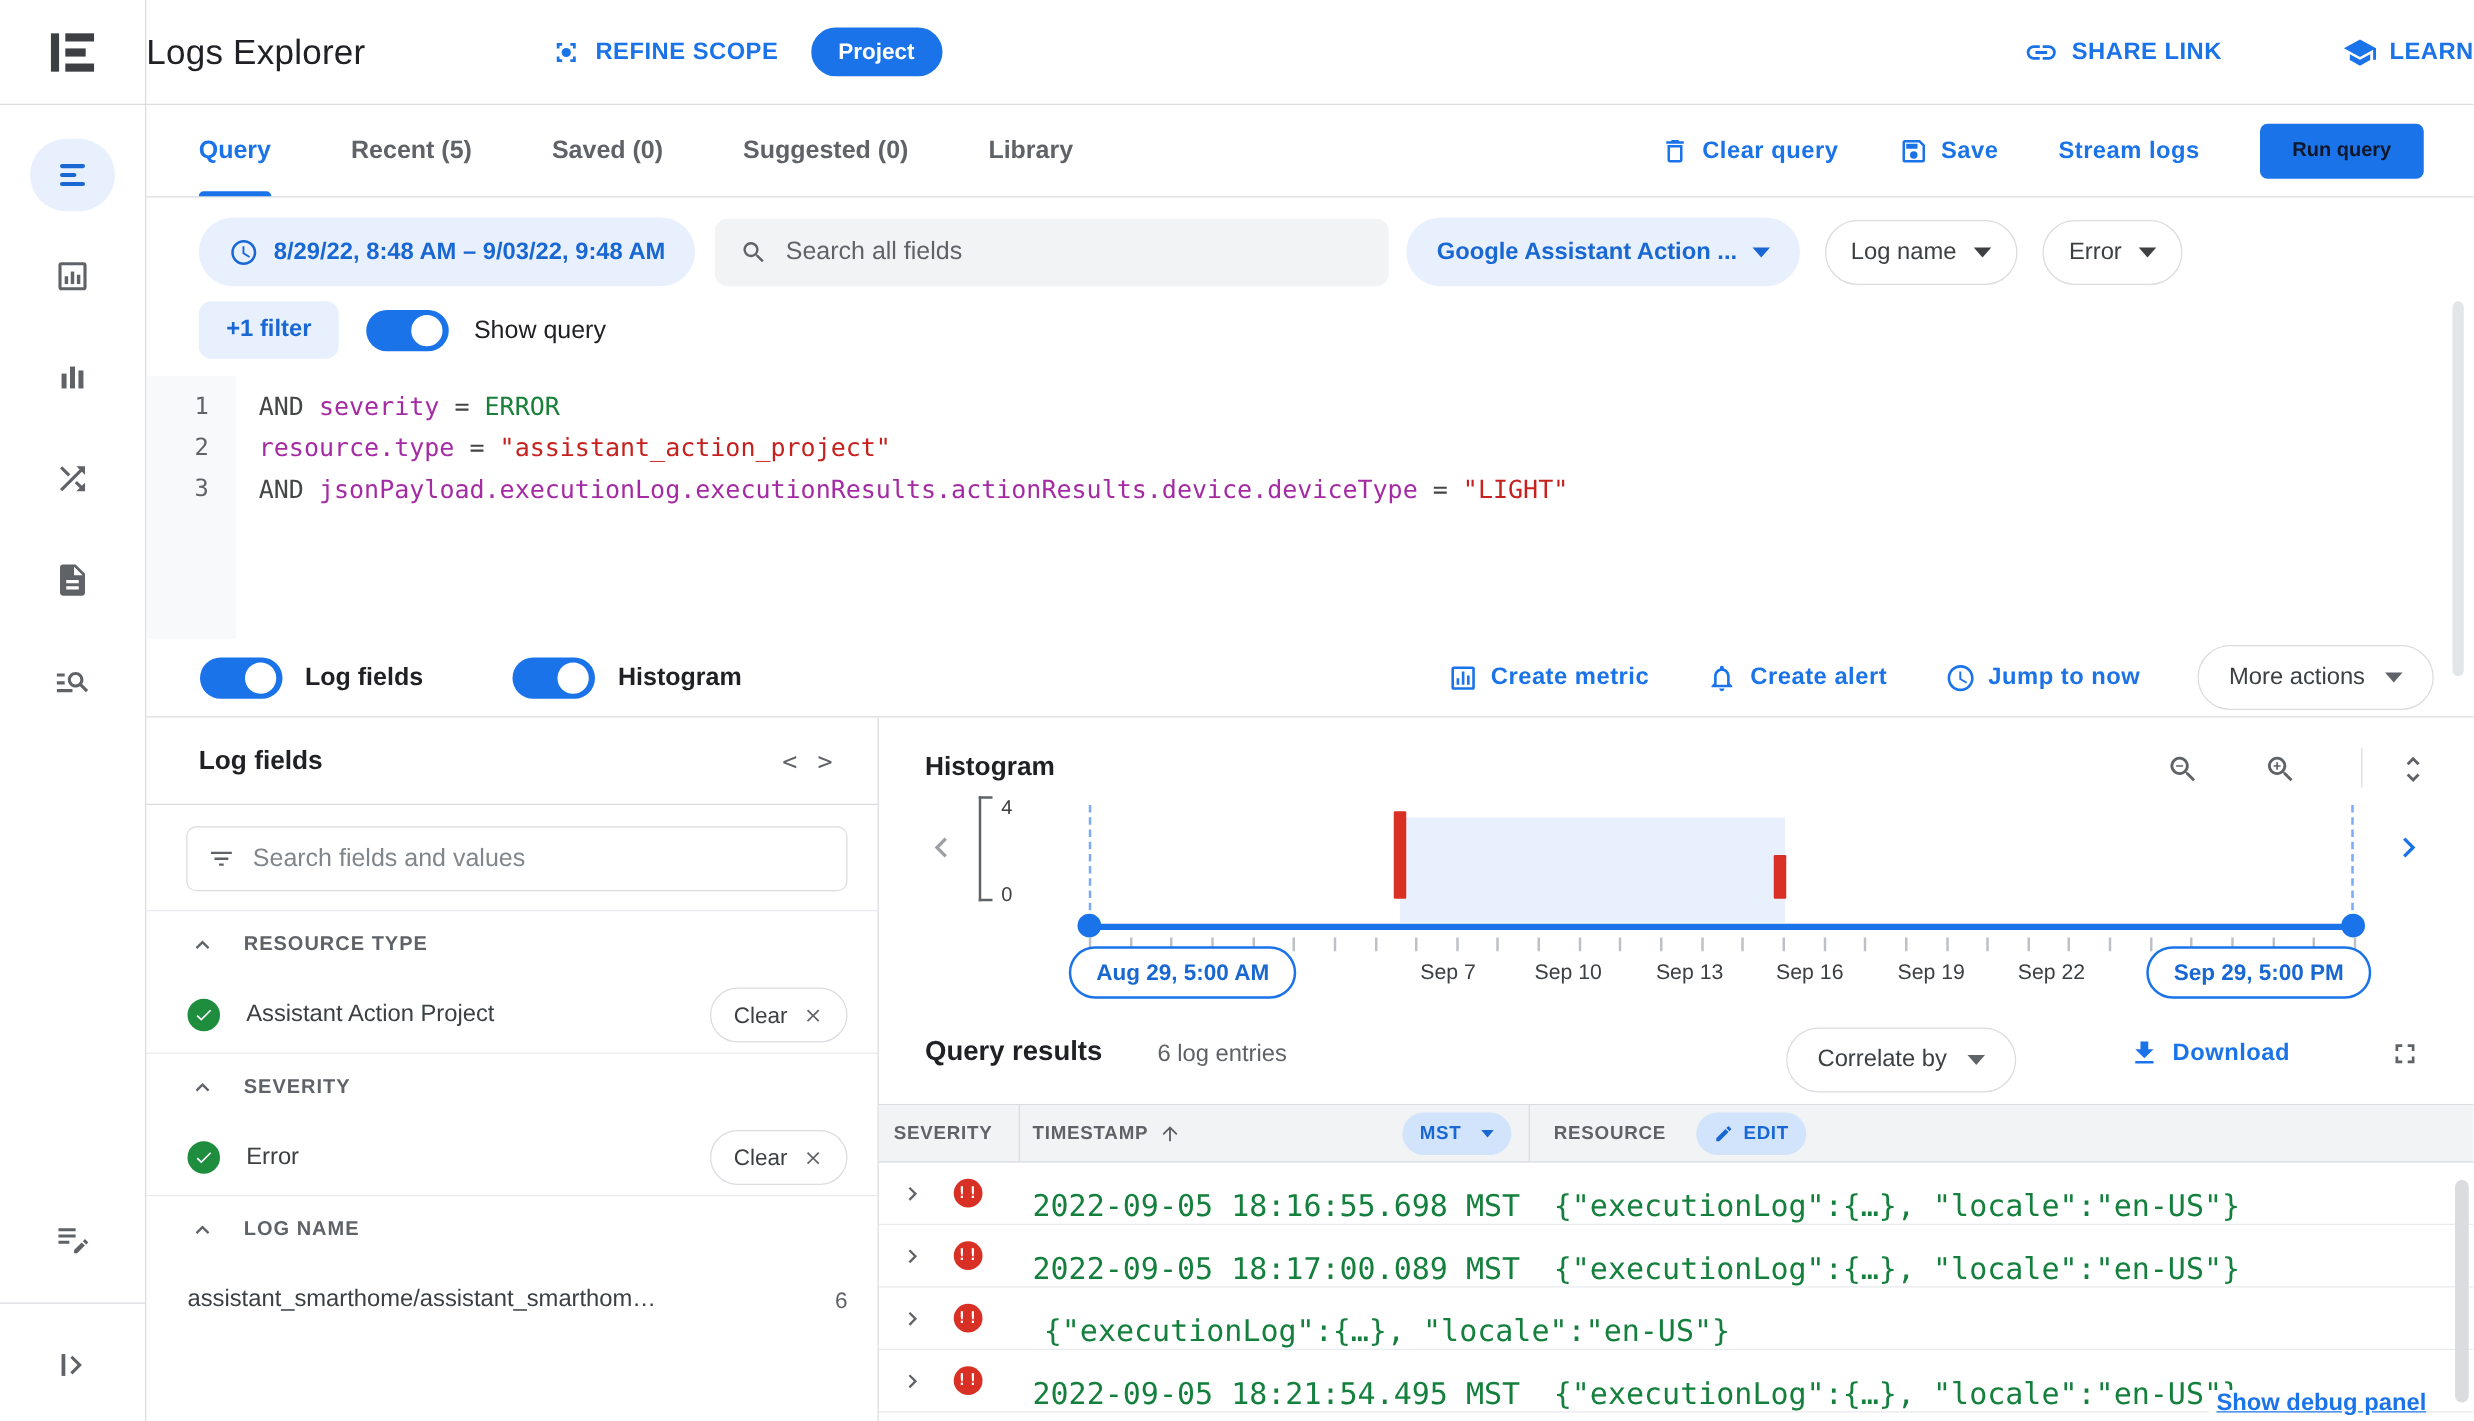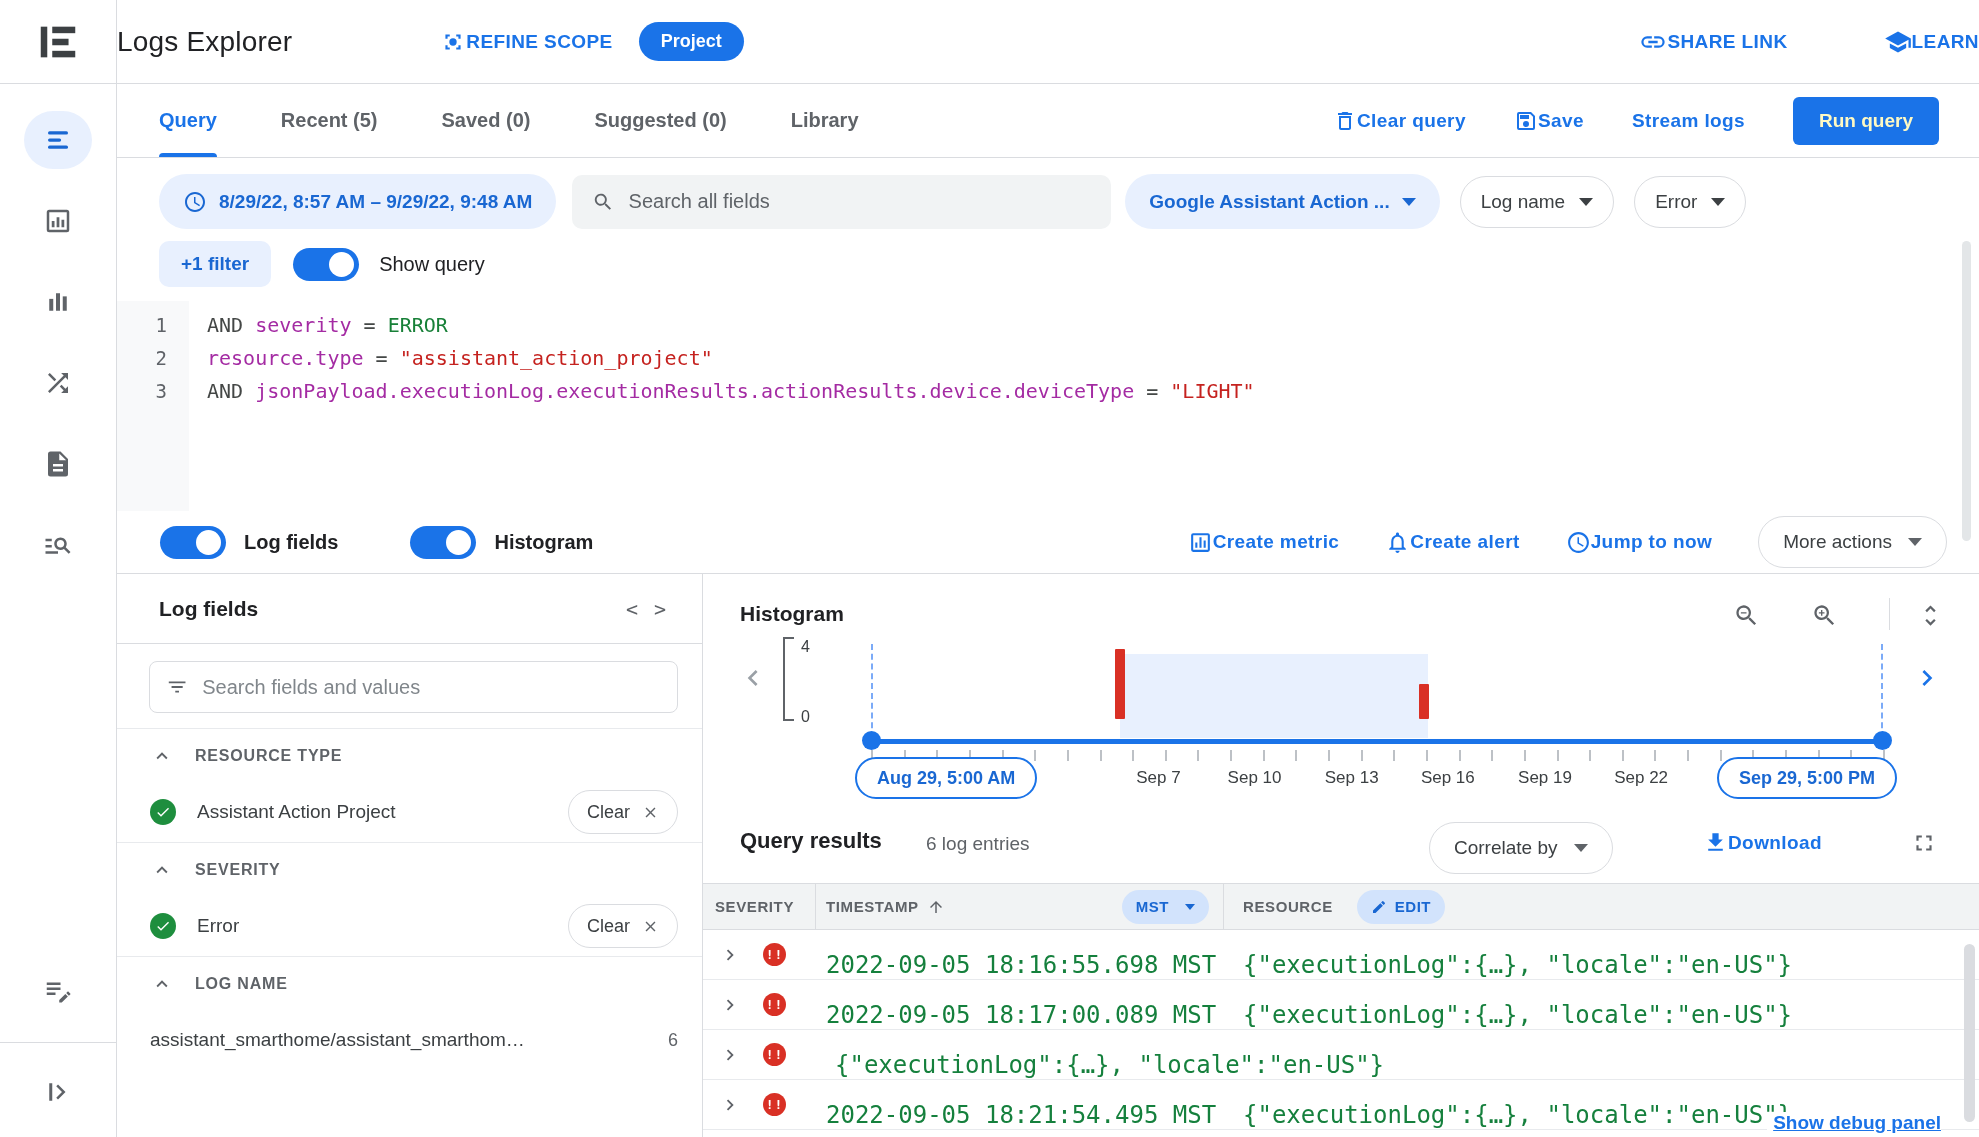--- a/index.html
+++ b/index.html
@@ -6,21 +6,21 @@
   html,body { width:1979px; height:1137px; overflow:hidden; background:#fff;
     font-family:"Liberation Sans", sans-serif; color:#202124; }
   .app { position:relative; width:1979px; height:1137px; display:grid;
     grid-template-columns:117px 1862px; grid-template-rows:84px 1053px; background:#fff; }
 
   
   .logo-cell { border-right:1px solid #dadce0; border-bottom:1px solid #dadce0;
     display:flex; align-items:center; justify-content:center; }
   .topbar { border-bottom:1px solid #dadce0; display:flex; align-items:center; padding:0 48 0 50px; }
   .page-title { font-size:28px; color:#202124; letter-spacing:.2px; }
-  .link-btn { display:inline-flex; align-items:center; background:none; border:none;
+  .link-btn { display:inline-flex; align-items:center; gap:10px; background:none; border:none;
     color:#1a73e8; font-family:inherit; font-size:19px; font-weight:bold; letter-spacing:.4px; cursor:pointer; }
   .link-btn svg { flex:0 0 auto; }
   .badge { background:#1a73e8; color:#fff; font-size:18px; font-weight:bold; border-radius:22px;
     padding:9px 22px; margin-left:26px; }
   .spacer { flex:1; }
   .topbar .refine { margin-left:148px; }
   .topbar .learn { margin-left:96px; }
 
   
   .sidebar { border-right:1px solid #dadce0; display:flex; flex-direction:column; align-items:center; padding-top:27px; }
@@ -33,22 +33,22 @@
 
   
   .main { display:flex; flex-direction:column; }
 
   .tabbar { height:74px; flex:0 0 74px; border-bottom:1px solid #dadce0; display:flex; align-items:stretch; padding:0 40px 0 42px; }
   .tabs { display:flex; gap:64px; }
   .tab { position:relative; display:flex; align-items:center; font-size:20px; font-weight:bold; color:#5f6368; cursor:pointer; }
   .tab.active { color:#1a73e8; }
   .tab.active::after { content:""; position:absolute; left:0; right:0; bottom:0; height:4px; background:#1a73e8; border-radius:4px 4px 0 0; }
   .tab-actions { margin-left:auto; display:flex; align-items:center; gap:48px; }
-  .btn-primary { background:#1a73e8; color:#fef9c3; border:none; border-radius:6px; font-family:inherit;
-    font-size:19px; font-weight:bold; padding:13px 26px; cursor:pointer; }
+  .btn-primary { background:#1a73e8; color:#0f172a; border:none; border-radius:6px; font-family:inherit;
+    font-size:16px; font-weight:bold; padding:13px 26px; cursor:pointer; }
 
   
   .filters { padding:16px 40px 0 42px; }
   .frow { display:flex; align-items:center; }
   .chip-lite { display:inline-flex; align-items:center; gap:12px; background:#e8f0fe; color:#1967d2;
     font-size:19px; font-weight:bold; border-radius:28px; height:55px; padding:0 24px; cursor:pointer; white-space:nowrap; }
   .search-field { display:flex; align-items:center; gap:14px; background:#f1f3f4; border-radius:10px;
     height:54px; width:539px; margin-left:16px; padding:0 20px; }
   .search-field input { border:none; outline:none; background:transparent; font-family:inherit; font-size:20px;
     color:#404040; width:100%; }
@@ -284,21 +284,21 @@
         <button class="btn-primary">Run query</button>
       </div>
     </div>
 
     <div class="filters">
       <div class="frow r1">
         <div class="chip-lite">
           <svg width="24" height="24" viewBox="0 0 24 24" fill="currentColor">
             <path d="M11.99 2C6.47 2 2 6.48 2 12s4.47 10 9.99 10C17.52 22 22 17.52 22 12S17.52 2 11.99 2zM12 20c-4.42 0-8-3.58-8-8s3.58-8 8-8 8 3.58 8 8-3.58 8-8 8zm.5-13H11v6l5.25 3.15.75-1.23-4.5-2.67z"></path>
           </svg>
-          <span>8/29/22, 8:57 AM – 9/29/22, 9:48 AM</span>
+          <span>8/29/22, 8:48 AM – 9/03/22, 9:48 AM</span>
         </div>
         <div class="search-field">
           <svg width="24" height="24" viewBox="0 0 24 24" fill="#5f6368">
             <path d="M15.5 14h-.79l-.28-.27a6.5 6.5 0 1 0-.7.7l.27.28v.79l5 4.99L20.49 19l-4.99-5zm-6 0A4.5 4.5 0 1 1 14 9.5 4.5 4.5 0 0 1 9.5 14z"></path>
           </svg>
           <input type="text" placeholder="Search all fields" style="">
         </div>
         <div class="chip-lite dd-chip">
           <span class="lbl">Google Assistant Action ...</span>
           <span class="caret"></span>

